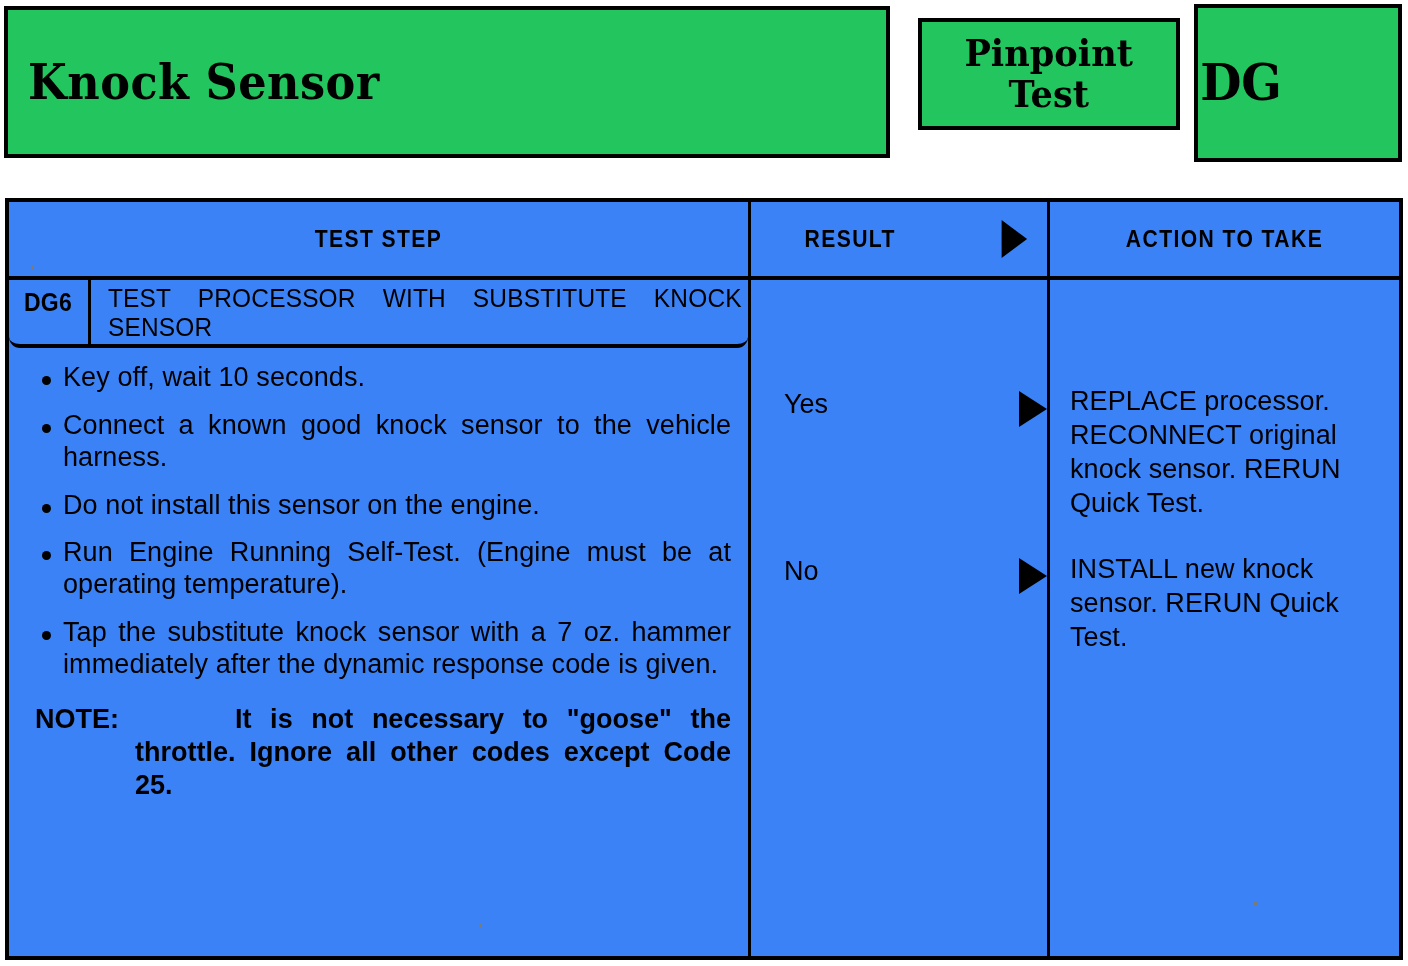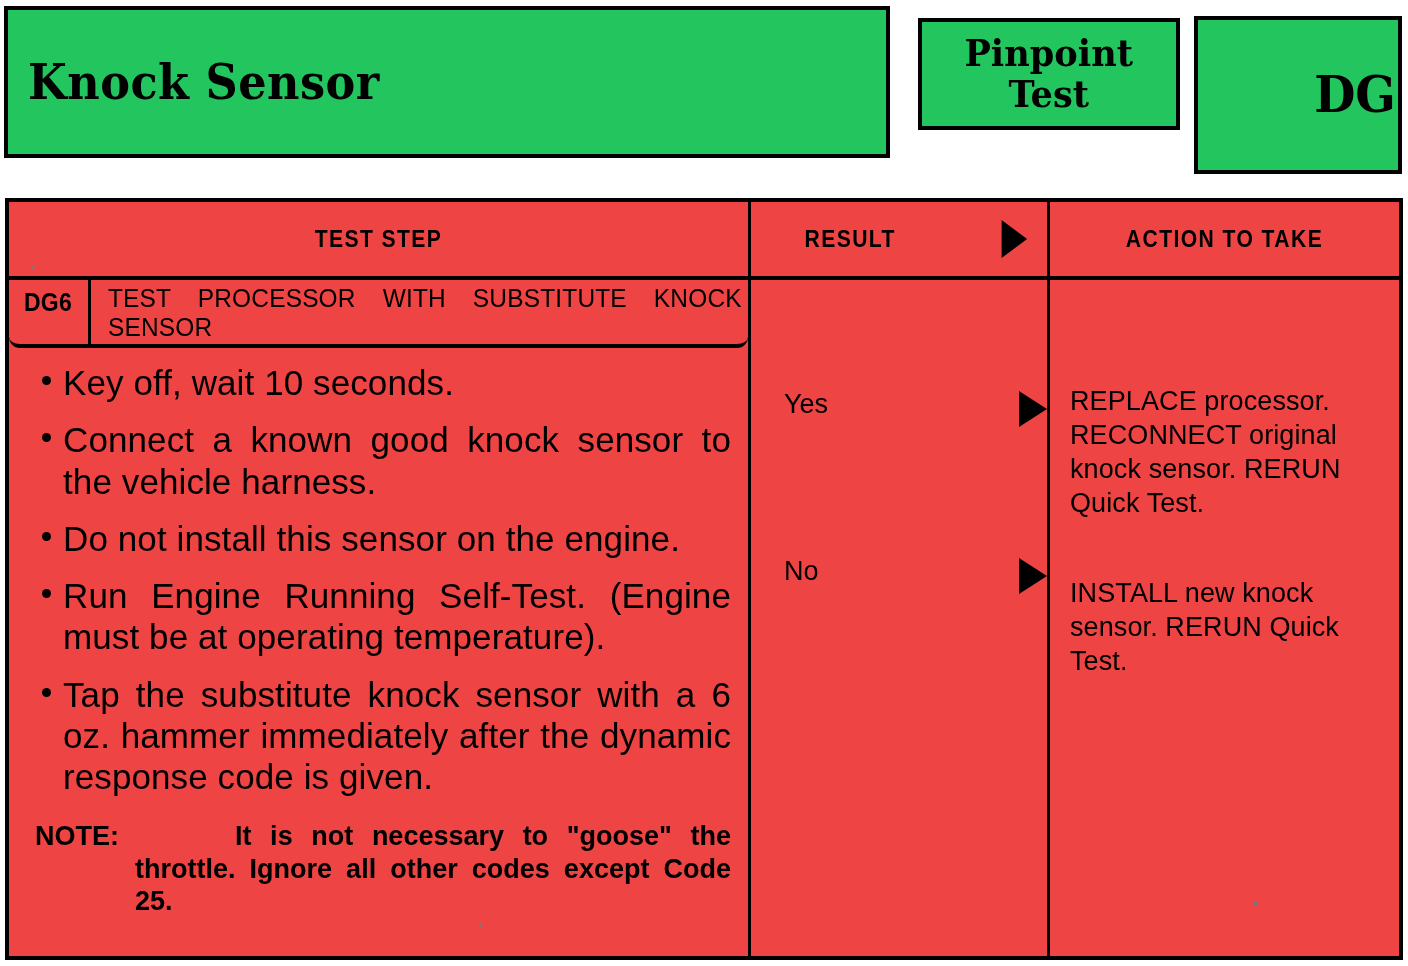--- a/index.html
+++ b/index.html
@@ -52,40 +52,40 @@
   }
   #pinpoint-label {
     font-family: "DejaVu Serif", serif;
     font-weight: 700;
     font-size: 37px;
     line-height: 1.12;
     text-align: center;
     transform: scaleX(0.95);
   }
   #dg-box {
-    left: 1194px; top: 16px;
+    left: 1194px; top: 4px;
     width: 208px; height: 158px;
-    justify-content: flex-end;
+    justify-content: flex-start;
   }
   #dg-label {
     font-family: "DejaVu Serif", serif;
     font-weight: 700;
     font-size: 50px;
     line-height: 1;
     transform: scaleX(0.95);
   }
 
   
   #test-table {
     position: absolute;
     left: 5px; top: 198px;
     width: 1398px; height: 762px;
     border: 4px solid #000;
     box-sizing: border-box;
-    background: #ef4444;
+    background: #3b82f6;
   }
 
   
   .col-rule {
     position: absolute;
     top: 0; bottom: 0;
     width: 3px;
     background: #000;
   }
   #rule-result { left: 739px; }
@@ -176,21 +176,21 @@
   
   #step-body {
     position: absolute;
     left: 22px; top: 160px;
     width: 700px;
   }
   .bullet-item {
     position: relative;
     padding-left: 32px;
     margin-bottom: 16px;
-    font-size: 35px;
+    font-size: 27px;
     line-height: 1.18;
     text-align: justify;
     text-align-last: left;
     letter-spacing: 0.1px;
   }
   .bullet-item::before {
     content: "";
     position: absolute;
     left: 11px;
     top: 14px;
@@ -246,21 +246,21 @@
   
   .action-cell {
     position: absolute;
     left: 1061px;
     width: 320px;
     font-size: 27px;
     line-height: 1.26;
     letter-spacing: 0.1px;
   }
   #action-yes { top: 182px; }
-  #action-no  { top: 350px; margin-top: 24px; }
+  #action-no  { top: 350px; }
 
   
   .speck {
     position: absolute;
     background: #7a7a7a;
     width: 3px; height: 3px;
   }
 </style>
 </head>
 <body>
@@ -319,21 +319,21 @@
 
     <div class="bullet-item">
       <span>Do not install this sensor on the engine.</span>
     </div>
 
     <div class="bullet-item">
       <span>Run Engine Running Self-Test. (Engine must be at operating temperature).</span>
     </div>
 
     <div class="bullet-item">
-      <span>Tap the substitute knock sensor with a 6 oz. hammer immediately after the dynamic response code is given.</span>
+      <span>Tap the substitute knock sensor with a 7 oz. hammer immediately after the dynamic response code is given.</span>
     </div>
 
     <div id="note-block">
       <span class="note-label">NOTE:</span>
       <span class="note-text">It is not necessary to "goose" the throttle. Ignore all other codes except Code 25.</span>
     </div>
 
 
   </div>
 

